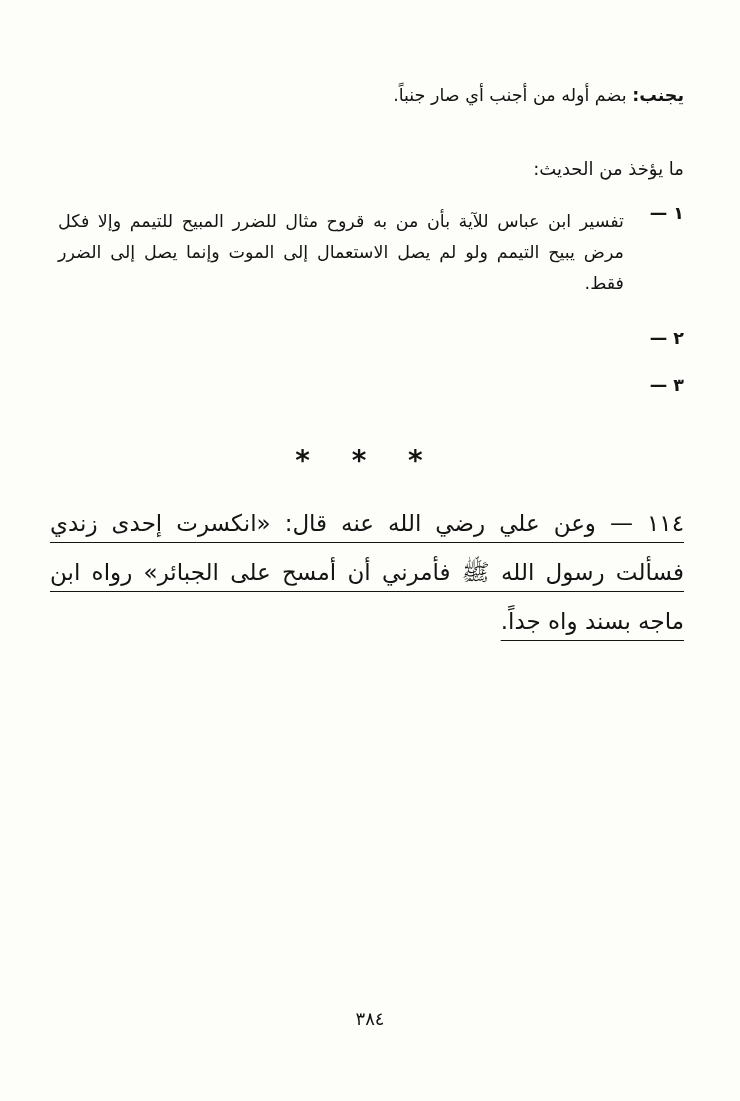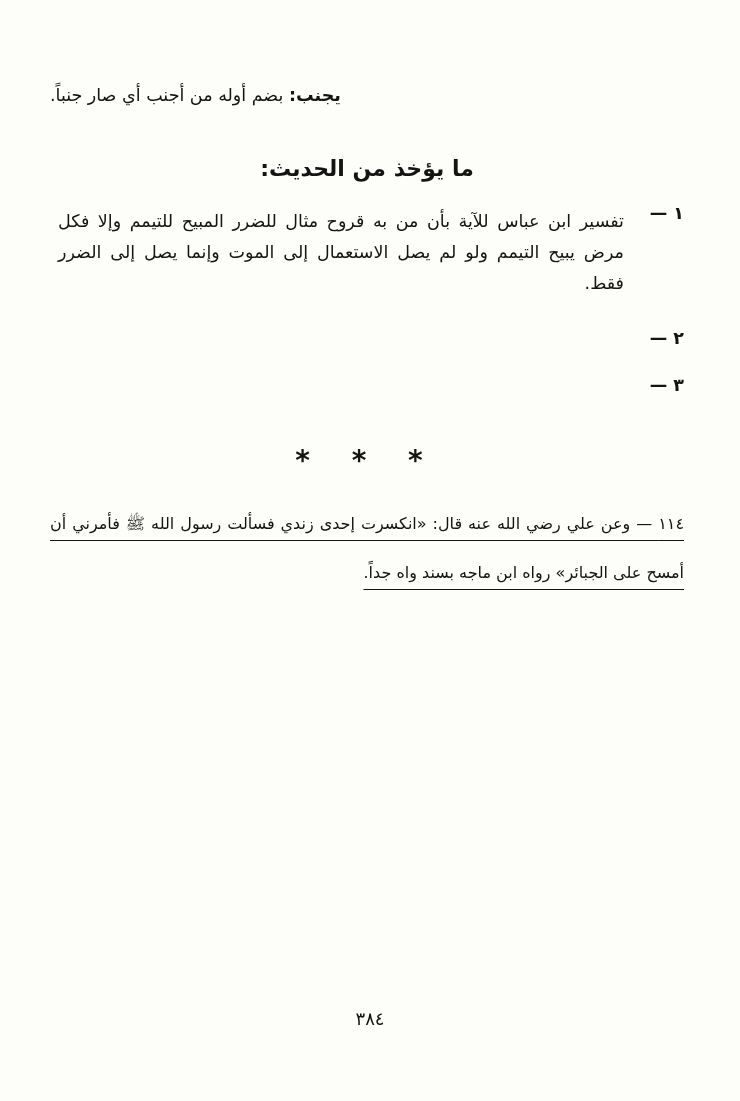--- a/index.html
+++ b/index.html
@@ -14,28 +14,28 @@
     position: relative;
     overflow: hidden;
   }
   .page {
     padding: 80px 56px 0 50px;
     font-size: 17.5px;
     line-height: 31px;
   }
   .intro {
     margin: 0;
-    text-align: left;
+    text-align: right;
   }
   .intro .term { font-weight: bold; }
   .heading {
     margin: 42px 0 14px 0;
-    font-size: 22px;
-    font-weight: bold;
-    text-align: center;
+    font-size: 18px;
+    font-weight: normal;
+    text-align: right;
   }
   .item {
     display: flex;
     align-items: flex-start;
     margin: 0 0 16px 0;
     text-align: justify;
   }
   .item .marker {
     flex: 0 0 52px;
     font-weight: bold;
@@ -47,21 +47,21 @@
   .separator {
     text-align: center;
     font-weight: bold;
     font-size: 28px;
     letter-spacing: 16px;
     margin: 44px 0 22px 0;
     line-height: 32px;
   }
   .hadith {
     margin: 8px 0 0 0;
-    font-size: 16px;
+    font-size: 23px;
     line-height: 49px;
     text-align: justify;
     text-decoration: underline;
     text-decoration-thickness: 1px;
     text-underline-offset: 11px;
   }
   .page-number {
     position: absolute;
     bottom: 72px;
     left: 0;

